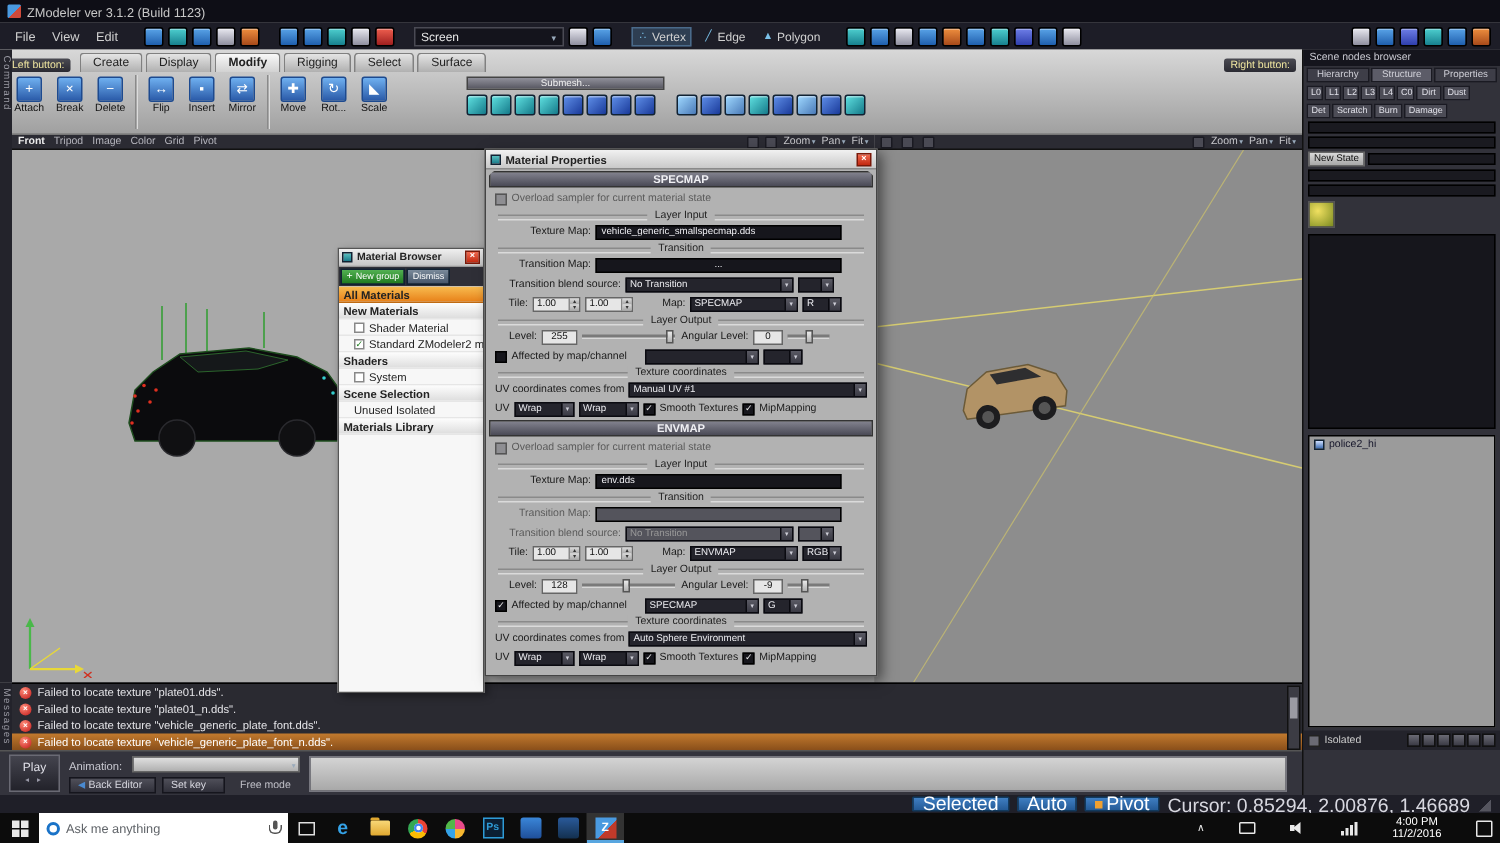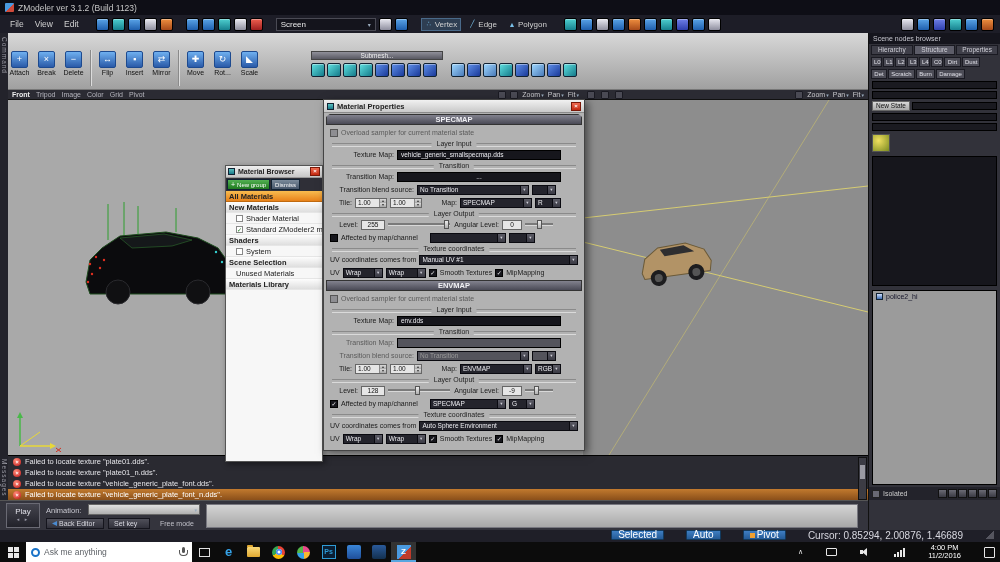--- a/index.html
+++ b/index.html
@@ -107,21 +107,21 @@
 .playbtn{position:absolute;left:6px;top:2px;width:34px;height:25px;background:linear-gradient(#44444e,#22222a);border:1px solid #6a6a74;color:#e0e0e8;font-size:8px;text-align:center;padding-top:3px;}
 .playbtn .mini{font-size:5px;color:#9a9aa8;letter-spacing:2px;}
 .anim-label{position:absolute;left:46px;top:5px;color:#c8c8d0;font-size:7.5px;}
 .anim-dd{position:absolute;left:88px;top:3px;width:112px;height:11px;background:linear-gradient(#e0e0e0,#b0b0b0);border:1px solid #666;display:flex;align-items:center;justify-content:flex-end;padding:0 2px;}
 .tl-btn{position:absolute;top:17px;height:11px;background:linear-gradient(#50505a,#30303a);border:1px solid #15151d;color:#d8d8e0;font-size:7px;display:flex;align-items:center;gap:2px;padding:0 5px;}
 .tl-arrow{width:5px;height:5px;background:#4a8ad0;clip-path:polygon(100% 0,100% 100%,0 50%);}
 .tl-free{position:absolute;left:160px;top:19px;color:#c0c0c8;font-size:7px;}
 .track{position:absolute;left:206px;top:3px;width:652px;height:24px;background:linear-gradient(#d4d4d4,#a8a8a8);border:1px solid #77777f;}
 
 
-.statusbar{position:absolute;left:0;top:530px;width:1000px;height:12px;background:#1f1f28;display:flex;justify-content:flex-end;gap:22px;padding:0 6px;color:#d8d8e0;font-size:10px;z-index:8;}
+.statusbar{position:absolute;left:0;top:530px;width:1000px;height:12px;background:#1f1f28;display:flex;align-items:center;justify-content:flex-end;gap:5px;padding:0 6px;color:#d8d8e0;font-size:13px;z-index:8;}
 .chip{background:linear-gradient(#3f7ec2,#245a96);color:#fff;padding:0 6px;height:10px;line-height:10px;border-radius:1px;border:1px solid #123a5e;display:flex;align-items:center;gap:2px;}
 .pivot-ico{display:inline-block;width:5px;height:5px;background:#f0a030;}
 .grip{width:9px;height:9px;background:linear-gradient(135deg,transparent 55%,#55555f 55%);}
 
 
 .taskbar{position:absolute;left:0;top:542px;width:1000px;height:20px;background:#0c0c0c;display:flex;align-items:center;z-index:20;}
 .startbtn{width:26px;height:20px;display:flex;align-items:center;justify-content:center;flex:0 0 auto;}
 .winlogo{width:11px;height:11px;display:grid;grid-template-columns:5px 5px;grid-template-rows:5px 5px;gap:1px;}
 .winlogo i{background:#e8e8e8;}
 .searchbox{width:166px;height:20px;background:#fff;display:flex;align-items:center;gap:4px;padding:0 5px;flex:0 0 auto;}
@@ -286,20 +286,30 @@
       <span class="ticon c3"></span>
       <span class="ticon c1"></span>
       <span class="ticon c6"></span>
       <span class="ticon c2"></span>
       <span class="ticon c1"></span>
       <span class="ticon c4"></span>
     </div>
   </div>
 
   <div class="ribbon">
+    <div class="tabrow">
+      <span class="badge">Left button:</span>
+      <span class="rtab">Create</span>
+      <span class="rtab">Display</span>
+      <span class="rtab active">Modify</span>
+      <span class="rtab">Rigging</span>
+      <span class="rtab">Select</span>
+      <span class="rtab">Surface</span>
+      <span class="badge right">Right button:</span>
+    </div>
     <div class="toolrow">
       <div class="tool">
           <span class="tico">+</span>
           <span class="tlabel">Attach</span>
         </div>
       <div class="tool">
           <span class="tico">×</span>
           <span class="tlabel">Break</span>
         </div>
       <div class="tool">
@@ -606,21 +616,21 @@
           <span>Shaders</span>
         </div>
       <div class="mb-row indent">
           <span class="mb-chk"></span>
           <span>System</span>
         </div>
       <div class="mb-row group">
           <span>Scene Selection</span>
         </div>
       <div class="mb-row indent">
-          <span>Unused Materials</span>
+          <span>Unused Isolated</span>
         </div>
       <div class="mb-row group">
           <span>Materials Library</span>
         </div>
     </div>
   </div>
 
   <div class="mpwin">
     <div class="mp-title">
       <span class="wicon"></span>

